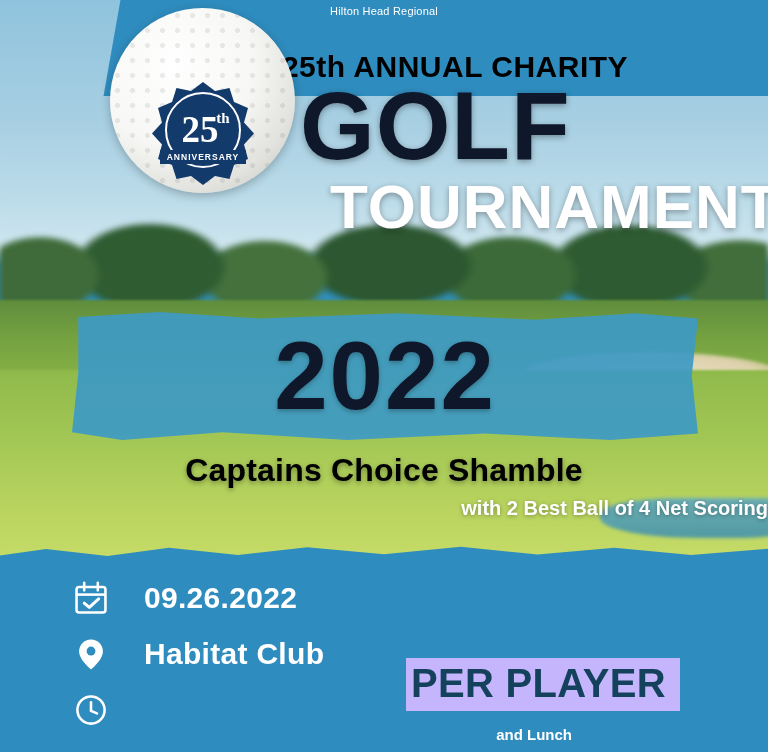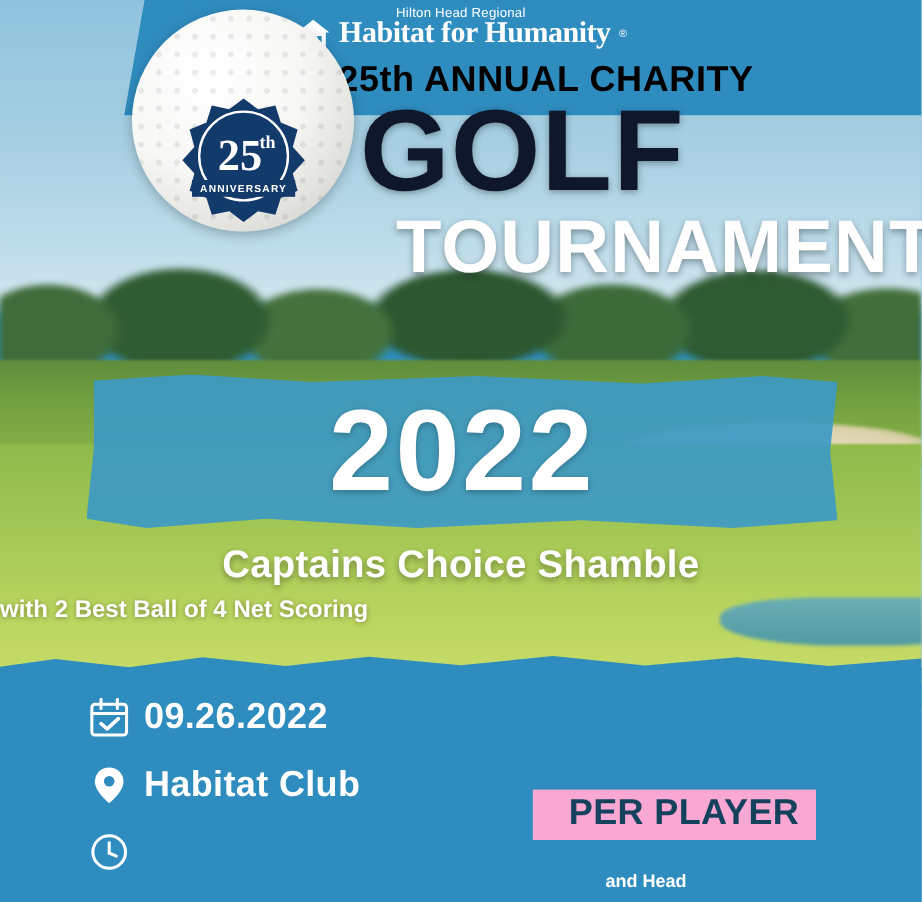--- a/index.html
+++ b/index.html
@@ -215,46 +215,46 @@
     clip-path: polygon(1% 4%, 14% 0%, 30% 5%, 52% 1%, 74% 6%, 90% 1%, 100% 5%,
                        99% 50%, 100% 95%, 86% 100%, 66% 95%, 44% 100%, 24% 94%, 8% 100%, 0% 94%, 1% 48%);
     opacity: .93;
   }
   .year {
     position: absolute;
     left: 72px;
     top: 318px;
     width: 626px;
     text-align: center;
-    color: #ffffff;
+    color: #0f172a;
     font-size: 96px;
     font-weight: bold;
     letter-spacing: 2px;
     line-height: 116px;
     z-index: 5;
     text-shadow: 0 2px 5px rgba(0,0,0,.28);
   }
 
   
   .format-title {
     position: absolute;
     top: 452px;
     left: 0; right: 0;
     text-align: center;
-    color: #ffffff;
+    color: #000000;
     font-size: 32px;
     font-weight: bold;
     letter-spacing: .2px;
     z-index: 5;
     text-shadow: 0 2px 5px rgba(0,0,0,.35);
   }
   .format-sub1, .format-sub2 {
     position: absolute;
     left: 0; right: 0;
-    text-align: left;
+    text-align: right;
     color: #ffffff;
     font-size: 20px;
     font-weight: bold;
     z-index: 5;
     text-shadow: 0 1px 4px rgba(0,0,0,.35);
   }
   .format-sub1 { top: 497px; }
   .format-sub2 { top: 521px; }
 
   
@@ -282,21 +282,21 @@
     left: 74px;
     top: 578px;
     z-index: 6;
     display: flex;
     flex-direction: column;
     gap: 16px;
   }
   .info-row {
     display: flex;
     align-items: center;
-    gap: 12px;
+    gap: 36px;
     height: 40px;
   }
   .info-icon { width: 34px; height: 34px; display: block; }
   .info-text {
     color: #ffffff;
     font-size: 30px;
     font-weight: bold;
     letter-spacing: .3px;
     white-space: nowrap;
   }
@@ -308,25 +308,25 @@
     color: #ffffff;
     font-size: 56px;
     font-weight: bold;
     letter-spacing: 1px;
     z-index: 6;
   }
   .per-player {
     position: absolute;
     right: 88px;
     top: 658px;
-    background: #f9a8d4;
+    background: #c4b5fd;
     color: #14415c;
-    font-size: 30px;
-    font-weight: bold;
-    padding: 3px 14px 5px 30px;
+    font-size: 40px;
+    font-weight: bold;
+    padding: 3px 14px 5px 5px;
     letter-spacing: .3px;
     z-index: 6;
   }
   .includes1, .includes2 {
     position: absolute;
     color: #ffffff;
     font-size: 15px;
     font-weight: bold;
     z-index: 6;
     white-space: nowrap;
@@ -345,32 +345,20 @@
     <div class="bg-sand"></div>
     <div class="bg-fairway"></div>
     <div class="bg-water"></div>
     <div class="bg-blur"></div>
   </div>
 
   <div class="top-banner"></div>
 
   <div class="hhr">Hilton Head Regional</div>
 
-  <div class="habitat-row">
-    <span>
-      <svg class="habitat-logo" viewBox="0 0 60 52" xmlns="http://www.w3.org/2000/svg">
-        <path d="M30 3 L57 24 L51 24 L51 49 L9 49 L9 24 L3 24 Z" fill="#ffffff"></path>
-        <rect x="17" y="30" width="7" height="19" fill="#2f8cbe"></rect>
-        <rect x="27" y="30" width="7" height="19" fill="#2f8cbe"></rect>
-        <rect x="37" y="30" width="7" height="19" fill="#2f8cbe"></rect>
-      </svg>
-    </span>
-    <span class="habitat-name">Habitat for Humanity</span>
-    <span class="habitat-reg">®</span>
-  </div>
 
   <div class="annual">25th ANNUAL CHARITY</div>
 
   <div class="golfball">
     <div class="dimples"></div>
   </div>
 
   <svg class="seal" viewBox="0 0 220 210" xmlns="http://www.w3.org/2000/svg">
     <path d="M110 4 L134 22 L163 16 L172 44 L200 56 L192 85 L212 107 L192 129 L200 158 L172 170 L163 198 L134 192 L110 210 L86 192 L57 198 L48 170 L20 158 L28 129 L8 107 L28 85 L20 56 L48 44 L57 16 L86 22 Z" fill="#123a6b"></path>
     <circle cx="110" cy="100" r="74" fill="none" stroke="#ffffff" stroke-width="4"></circle>
@@ -422,15 +410,15 @@
           <circle cx="20" cy="20" r="16" fill="none" stroke="#ffffff" stroke-width="3"></circle>
           <line x1="20" y1="11" x2="20" y2="21" stroke="#ffffff" stroke-width="3" stroke-linecap="round"></line>
           <line x1="20" y1="21" x2="27" y2="24" stroke="#ffffff" stroke-width="3" stroke-linecap="round"></line>
         </svg>
       </span>
     </div>
 
   </div>
 
   <div class="per-player">PER PLAYER</div>
-  <div class="includes2">and Head</div>
+  <div class="includes2">and Lunch</div>
 
 </div>
 
 </body></html>

